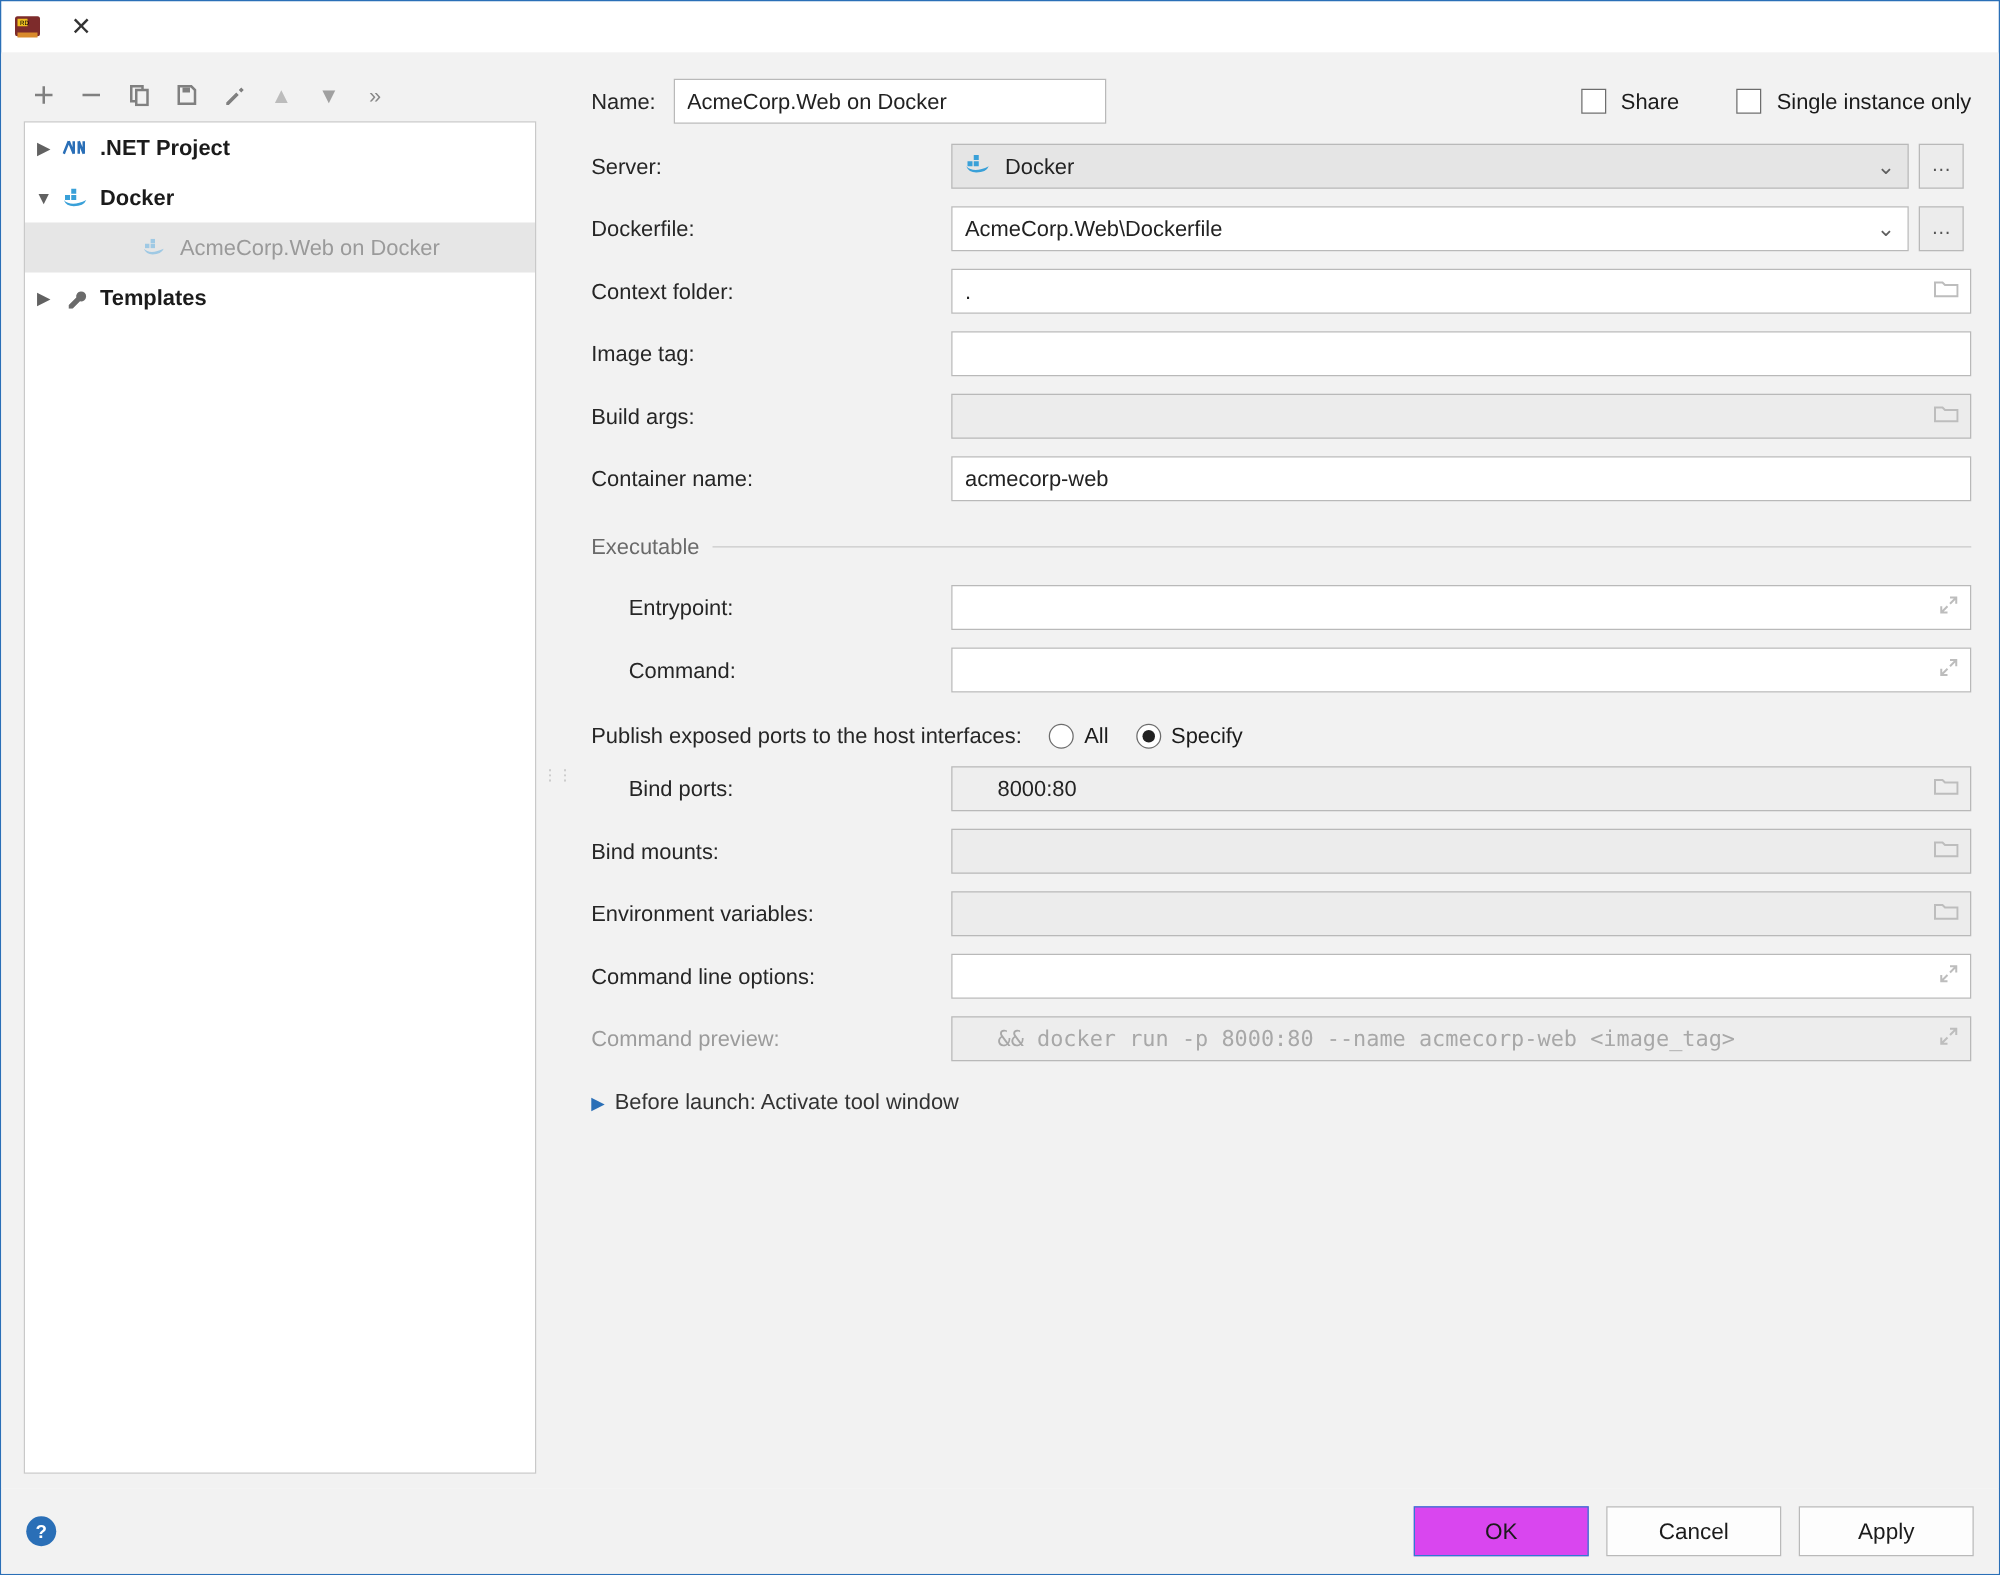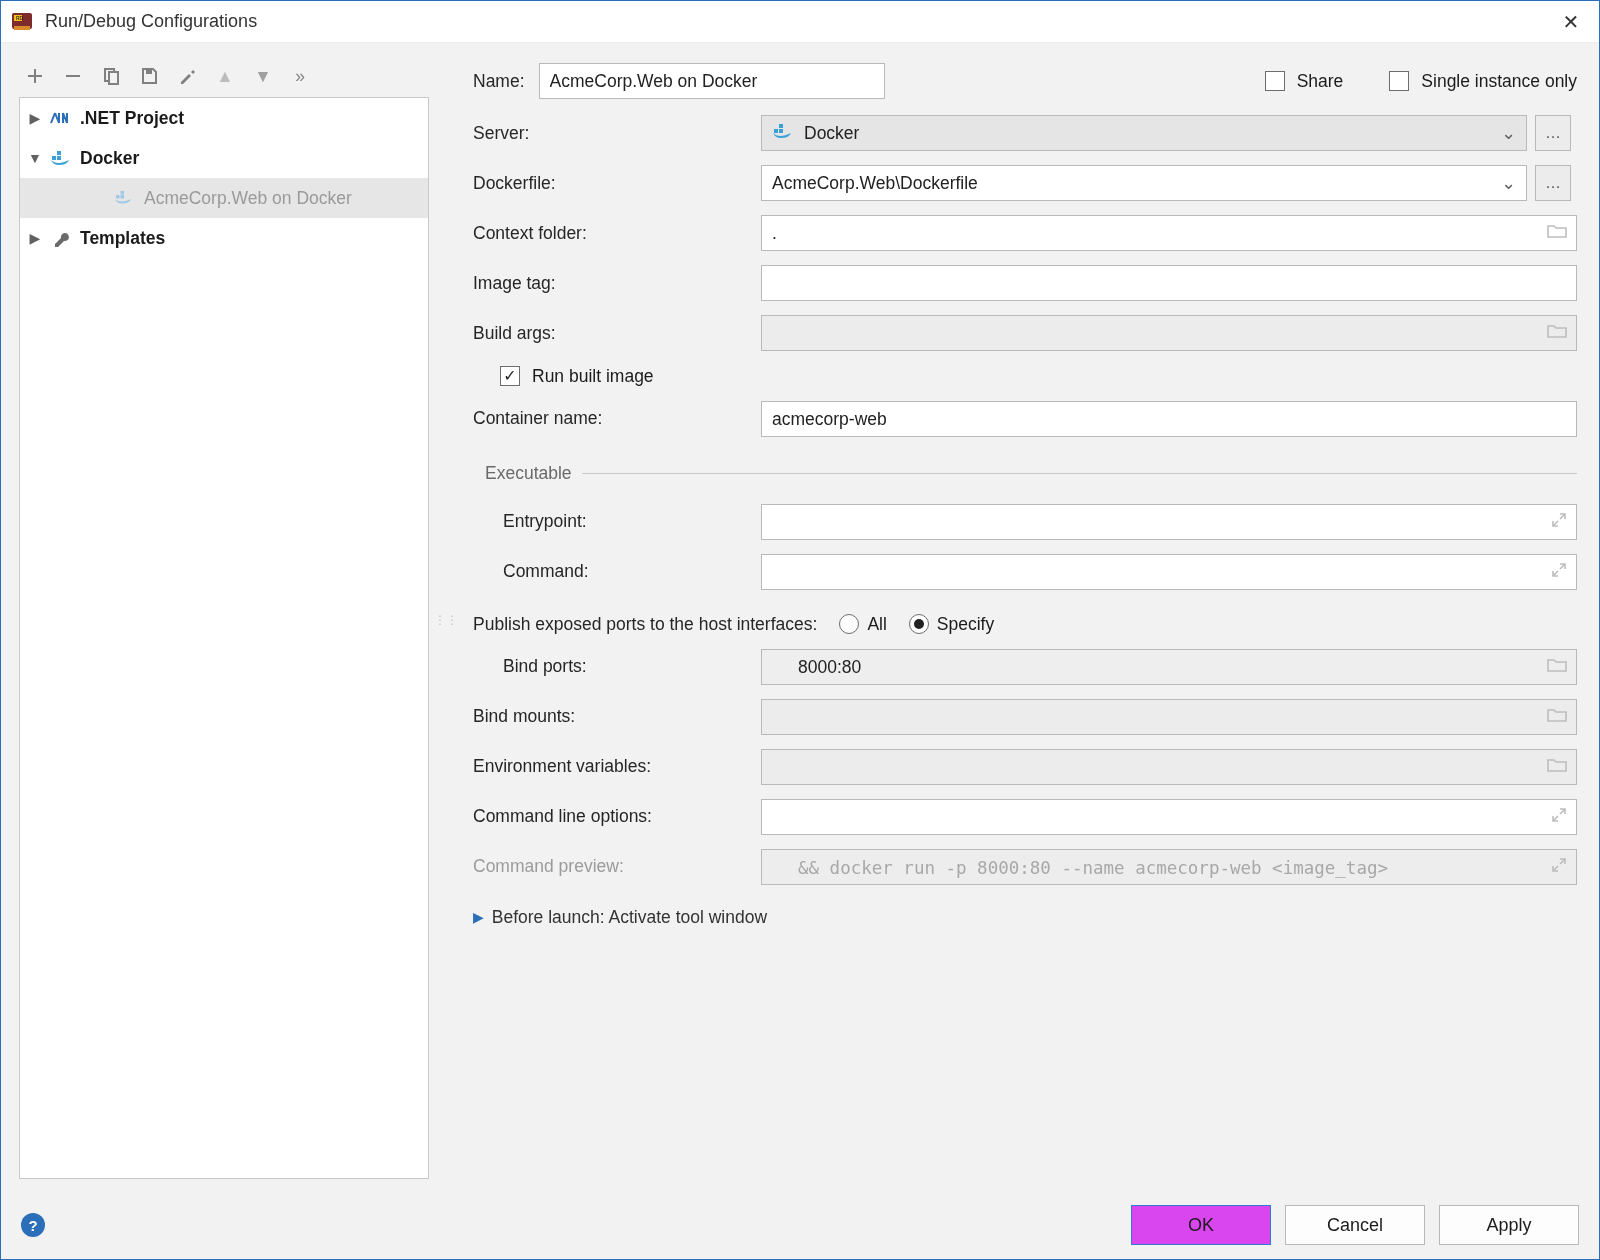--- a/index.html
+++ b/index.html
@@ -36,21 +36,21 @@
   .chk { width: 20px; height: 20px; border: 1.5px solid #6d6d6d; display: inline-flex; align-items: center; justify-content: center; background: #fff; margin-right: 6px; }
   .chk.checked::after { content: "✓"; font-size: 16px; color: #222; line-height: 1; }
   .chk-wrap { display: inline-flex; align-items: center; gap: 6px; cursor: pointer; margin-left: 27px; }
 
   .form-grid { display: grid; grid-template-columns: 280px 1fr 42px; column-gap: 8px; row-gap: 14px; align-items: center; }
   .form-grid .span2 { grid-column: 2 / span 2; }
   .form-grid .span-all { grid-column: 1 / span 3; }
   .inrow-icon { position: absolute; right: 10px; color: #bdbdbd; pointer-events: none; }
   .rel { position: relative; }
 
-  .section-head { display: flex; align-items: center; gap: 10px; margin-top: 12px; margin-bottom: 6px; margin-left: 12px; }
+  .section-head { display: flex; align-items: center; gap: 10px; margin-top: 12px; margin-bottom: 6px; }
   .section-head .line { flex: 1; height: 1px; background: #c9c9c9; }
   .section-head .txt { color: #6a6a6a; }
 
   .radio { width: 20px; height: 20px; border: 1.5px solid #6d6d6d; border-radius: 50%; display: inline-flex; align-items: center; justify-content: center; background: #fff; }
   .radio.checked::after { content: ""; width: 10px; height: 10px; border-radius: 50%; background: #222; }
   .radio-wrap { display: inline-flex; align-items: center; gap: 8px; cursor: pointer; }
 
   .expand { display: inline-flex; align-items: center; pointer-events: none; }
   .mono { font-family: "Consolas", monospace; color: #9e9e9e; }
 
@@ -74,21 +74,20 @@
 
   <div class="titlebar">
     <span class="app-icon">
       <svg width="24" height="24" viewBox="0 0 24 24">
           <rect x="2" y="3" width="20" height="16" rx="2" fill="#7d2b2b"></rect>
           <rect x="4" y="5" width="8" height="6" fill="#f0c020"></rect>
           <text x="6" y="10" font-size="5" fill="#000">RD</text>
           <rect x="4" y="16" width="16" height="4" fill="#d98a2b"></rect>
         </svg>
     </span>
-    <div class="title">Run/Debug Configurations</div>
     <div class="close">✕</div>
   </div>
 
   <div class="body">
 
     <div class="left-col">
       <div class="toolbar">
         <span class="tb">
             <svg width="18" height="18" viewBox="0 0 18 18">
               <path d="M8 2h2v14H8zM2 8h14v2H2z" fill="#808080"></path>
@@ -225,26 +224,20 @@
         <span class="lbl">Build args:</span>
         <div class="rel span2">
           <input class="input readonly" style="width: 100%;" readonly="" value="">
           <span class="inrow-icon" style="top:8px">
             <svg width="20" height="16" viewBox="0 0 20 16">
                 <path d="M1 3h6l2 2h10v9H1z" fill="none" stroke="#bdbdbd" stroke-width="1.6"></path>
               </svg>
           </span>
         </div>
 
-        <div class="span-all">
-          <label class="chk-wrap">
-            <span class="chk checked"></span>
-            <span>Run built image</span>
-          </label>
-        </div>
 
         <span class="lbl">Container name:</span>
         <input class="input span2" value="acmecorp-web" style="">
 
         <div class="span-all section-head">
           <span class="txt">Executable</span>
           <span class="line"></span>
         </div>
 
         <span class="lbl" style="padding-left:30px">Entrypoint:</span>

